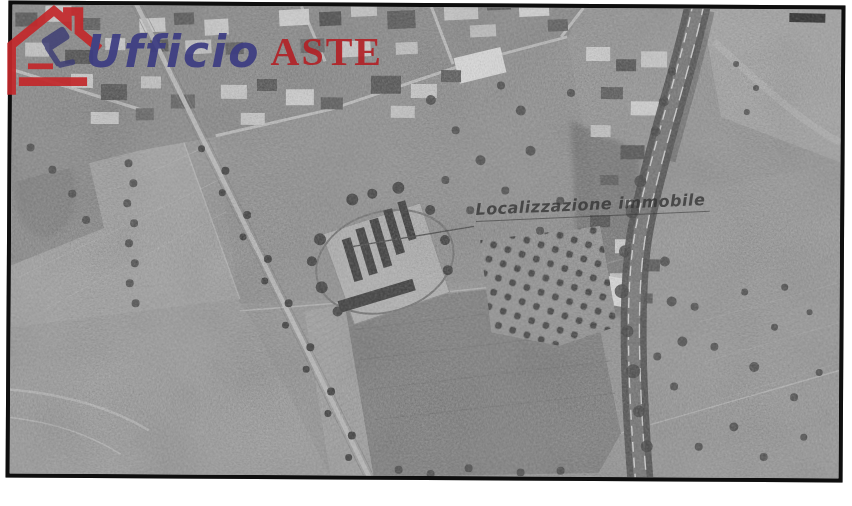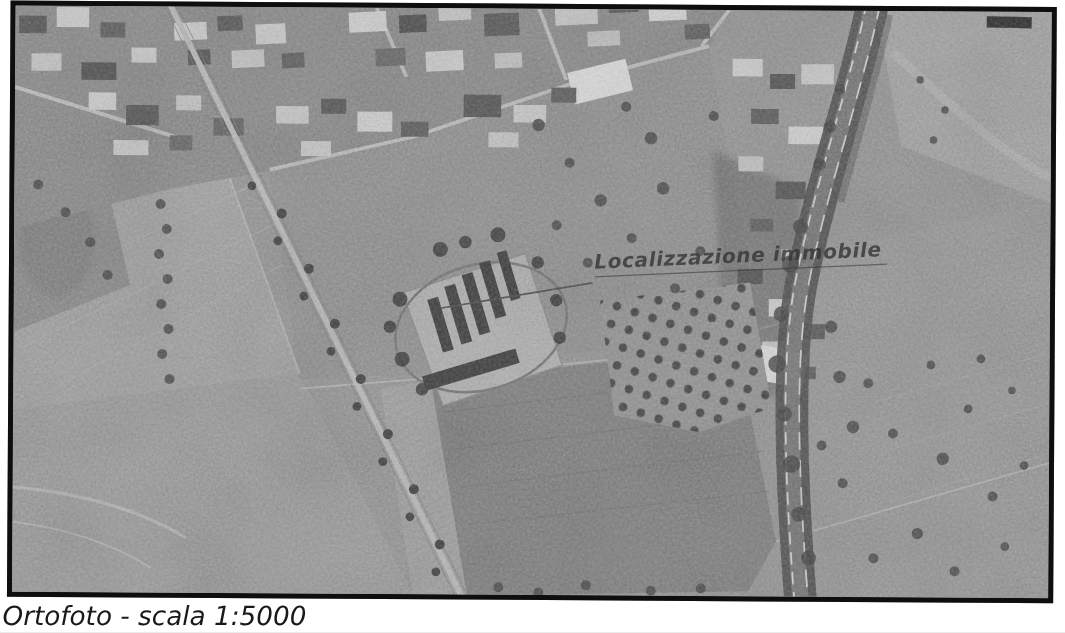--- a/index.html
+++ b/index.html
@@ -317,18 +317,33 @@
       </g>
 
       <rect x="788" y="11" width="36" height="9" fill="#161616" opacity="0.85" transform="rotate(1 806 15)"></rect>
 
       <rect x="11" y="7" width="829" height="469" filter="url(#blotch)" opacity="0.22" style="mix-blend-mode:multiply"></rect>
       <rect x="11" y="7" width="829" height="469" filter="url(#fineGrain)" opacity="0.45" style="mix-blend-mode:multiply"></rect>
       <rect x="11" y="7" width="829" height="469" filter="url(#fineGrain2)" opacity="0.3" style="mix-blend-mode:screen"></rect>
     </svg>
   </div>
 
+  <div id="logo">
+    <svg class="house" viewBox="0 0 104 100" xmlns="http://www.w3.org/2000/svg">
+      <g fill="none" stroke="#c3282b" stroke-width="9" stroke-linecap="square">
+        <path d="M10,93 L10,46 L54,10 L68,22 L68,11 L80,11 L80,32 L98,47"></path>
+        <path d="M22,84 L84,84"></path>
+        <path d="M30,68 L50,68" stroke-width="6"></path>
+      </g>
+      <g fill="#3c3c74" opacity="0.9">
+        <rect x="42" y="32" width="28" height="15" rx="4" transform="rotate(-33 56 40)"></rect>
+        <rect x="50" y="45" width="6" height="24" rx="2" transform="rotate(-33 53 57)"></rect>
+        <rect x="58" y="62" width="18" height="6" rx="2" transform="rotate(-12 67 65)"></rect>
+      </g>
+    </svg>
+    <span class="w1" style="color:#3c3c82;">Ufficio</span>
+    <span class="w2" style="color:#b22227;">ASTE</span>
+  </div>
 
   <div id="annotation">Localizzazione immobile</div>
 
-  <div id="caption">Ortofoto - scala 1:5000</div>
 
 </div>
 
 </body></html>

